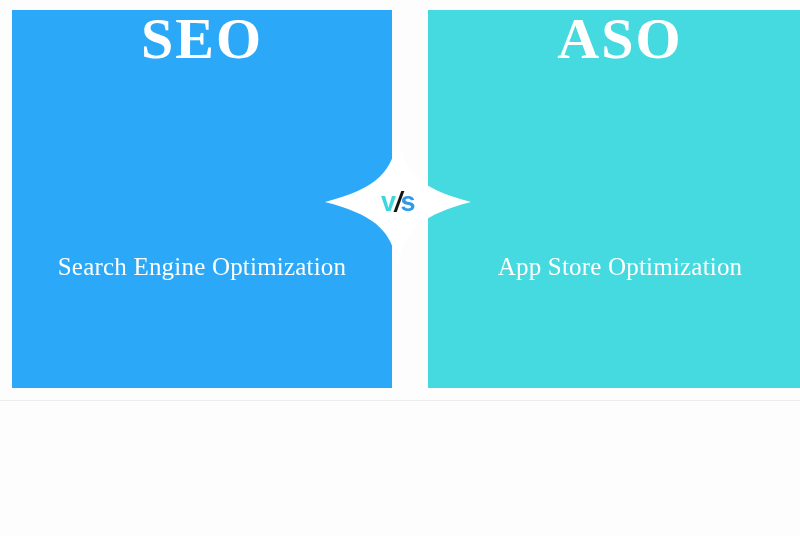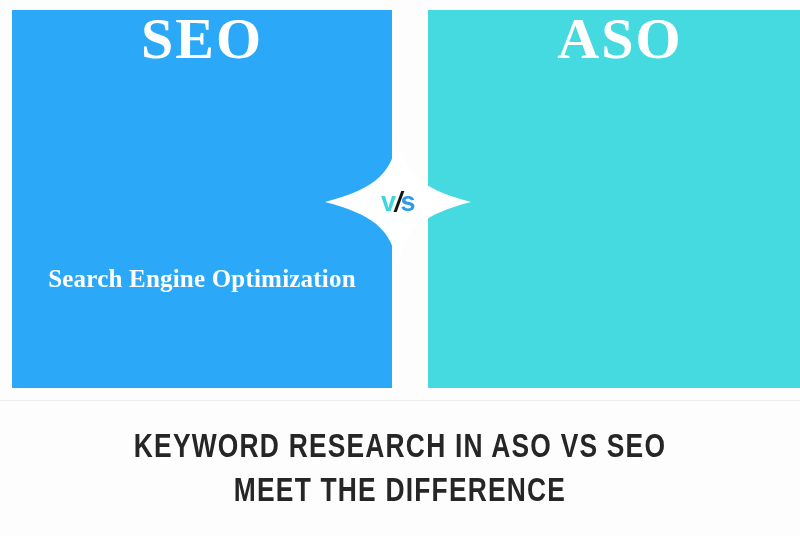--- a/index.html
+++ b/index.html
@@ -56,26 +56,26 @@
     font-size: 58px;
     line-height: 1.0;
     letter-spacing: 2px;
     color: #ffffff;
     margin: 0 0 4px 0;
     white-space: nowrap;
   }
 
   .panel-subtitle {
     font-family: "Liberation Serif", "DejaVu Serif", serif;
-    font-weight: 700;
+    font-weight: 400;
     font-size: 25px;
     line-height: 1.1;
     letter-spacing: 0.2px;
     color: #ffffff;
-    margin: 0;
+    margin: 12px;
     white-space: nowrap;
   }
 
   
   .vs-badge {
     position: absolute;
     left: 325px;
     top: 137px;
     width: 146px;
     height: 130px;
@@ -151,20 +151,21 @@
     <div class="panel panel-left" style="background:#2ba9f8;">
       <div class="panel-inner">
         <div class="panel-title">SEO</div>
         <div class="panel-subtitle">Search Engine Optimization</div>
       </div>
     </div>
 
     <div class="panel panel-right" style="background:#45d9e0;">
       <div class="panel-inner">
         <div class="panel-title">ASO</div>
+        <div class="panel-subtitle">App Store Optimization</div>
       </div>
     </div>
 
     <div class="vs-badge">
       <svg width="146" height="130" viewBox="0 0 146 130">
         <path d="M73 0
                  C 79 34, 92 51, 146 65
                  C 92 79, 79 96, 73 130
                  C 67 96, 54 79, 0 65
                  C 54 51, 67 34, 73 0 Z" fill="#ffffff"></path>
@@ -173,18 +174,14 @@
         <span class="vs-v">v</span>
           <span class="vs-slash">/</span>
           <span class="vs-s">s</span>
       </div>
     </div>
 
   </div>
 
   <div class="divider"></div>
 
-  <div class="caption">
-    <div class="caption-line">Keyword Research in ASO vs SEO</div>
-    <div class="caption-line">Meet the Difference</div>
-  </div>
 
 </div>
 
 </body></html>

